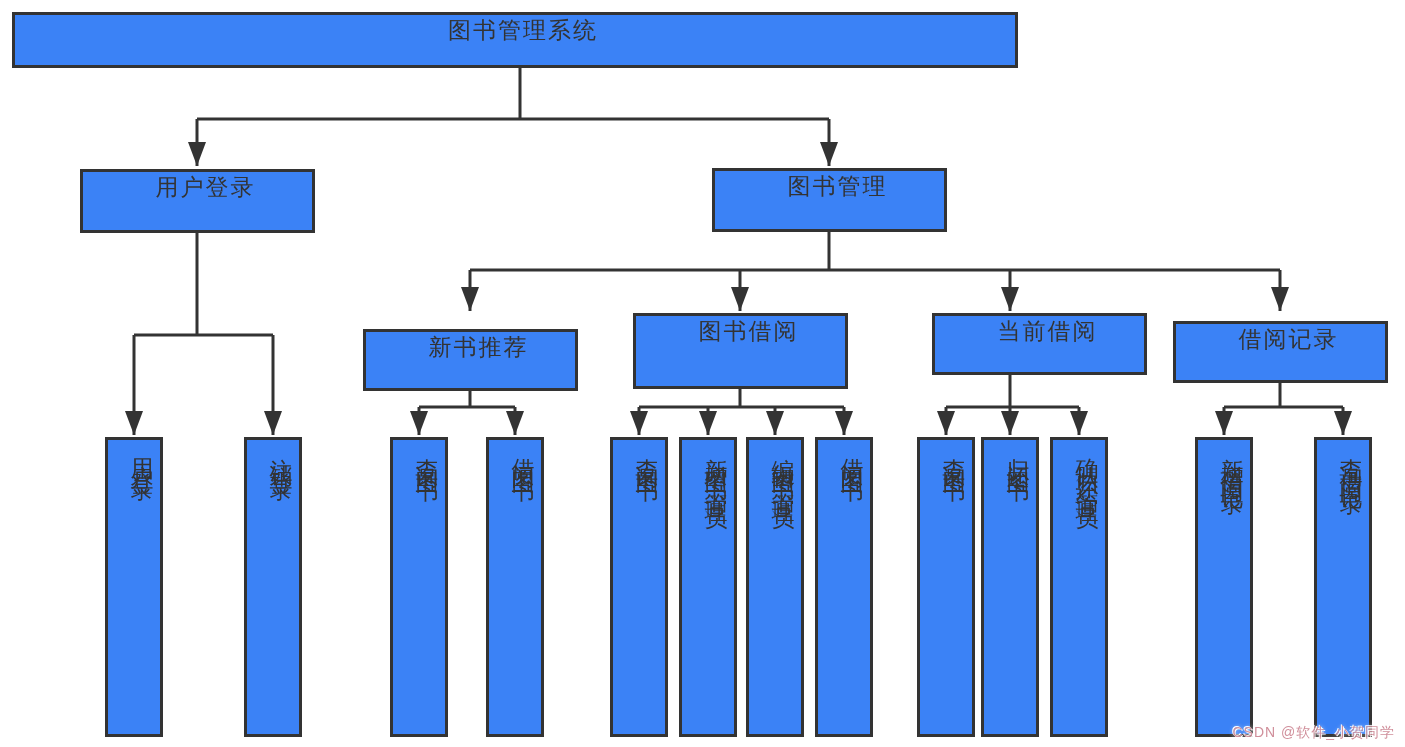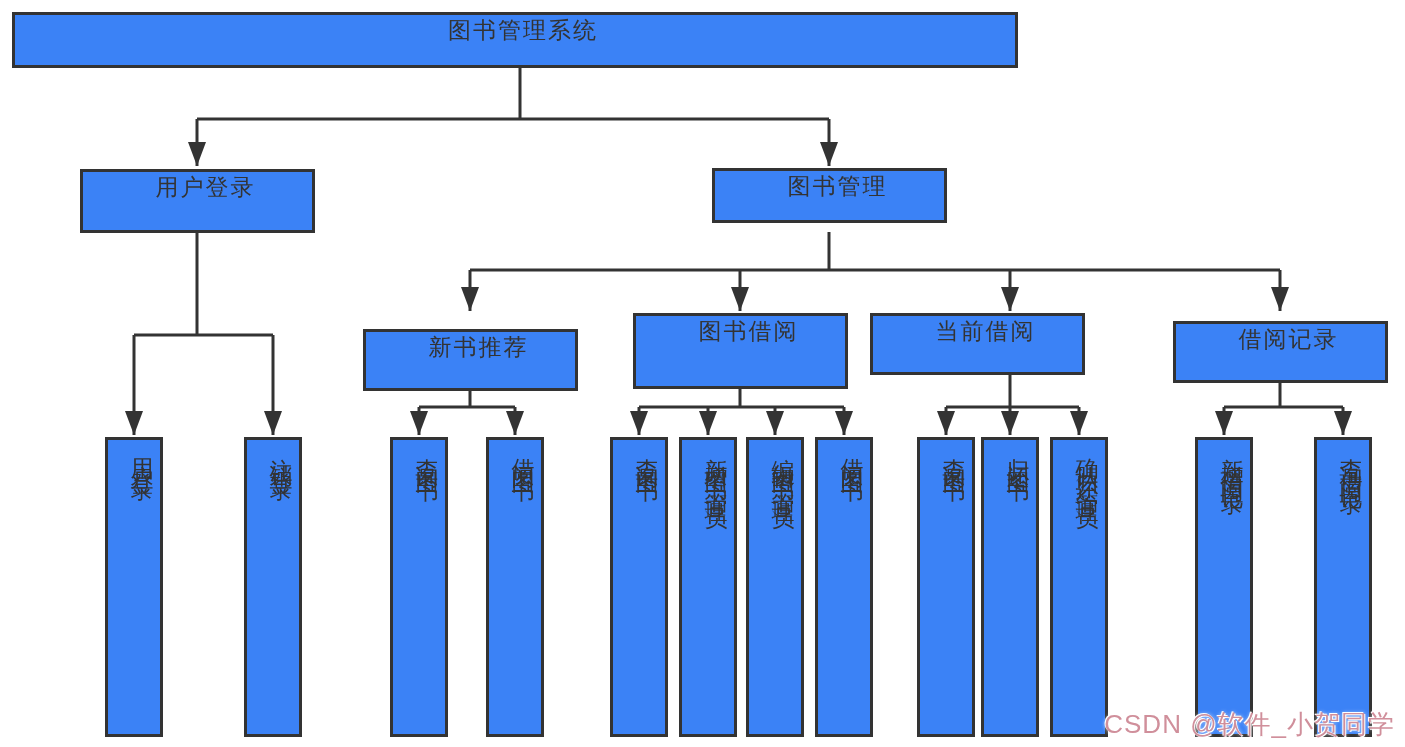--- a/index.html
+++ b/index.html
@@ -19,21 +19,21 @@
     z-index:2;
     padding-left:16px;
   }
   .box .lbl{font-size:23px;letter-spacing:2px;white-space:nowrap;}
   .box.v .lbl{
     writing-mode:vertical-rl;
     font-size:23px;letter-spacing:7px;line-height:1;white-space:nowrap;
   }
   .watermark{
     position:absolute;right:10px;bottom:5px;z-index:5;
-    font-size:26px;letter-spacing:1px;
+    font-size:14px;letter-spacing:1px;
     color:var(--watermark,#d08f9b);
     text-shadow:1px 1px 0 #ffffff,-1px -1px 0 #ffffff,0 0 4px #ffffff;
   }
 </style>
 </head>
 <body>
 
 <div class="stage">
 
   <svg id="connectors" viewBox="0 0 1405 747">
@@ -72,31 +72,31 @@
     <path class="link" marker-end="url(#arrow)" d="M1343 407 V435"></path>
   </svg>
 
   <div class="box h" style="left:12px;top:12px;width:1006px;height:56px">
     <span class="lbl">图书管理系统</span>
   </div>
 
   <div class="box h" style="left:80px;top:169px;width:235px;height:64px">
     <span class="lbl">用户登录</span>
   </div>
-  <div class="box h" style="left:712px;top:168px;width:235px;height:55px">
+  <div class="box h" style="left:712px;top:168px;width:235px;height:64px">
     <span class="lbl">图书管理</span>
   </div>
 
   <div class="box h" style="left:363px;top:329px;width:215px;height:62px">
     <span class="lbl">新书推荐</span>
   </div>
   <div class="box h" style="left:633px;top:313px;width:215px;height:76px">
     <span class="lbl">图书借阅</span>
   </div>
-  <div class="box h" style="left:870px;top:313px;width:215px;height:62px">
+  <div class="box h" style="left:932px;top:313px;width:215px;height:62px">
     <span class="lbl">当前借阅</span>
   </div>
   <div class="box h" style="left:1173px;top:321px;width:215px;height:62px">
     <span class="lbl">借阅记录</span>
   </div>
 
   <div class="box v" style="left:105px;top:437px;width:58px;height:300px">
     <span class="lbl">用户登录</span>
   </div>
   <div class="box v" style="left:244px;top:437px;width:58px;height:300px">

